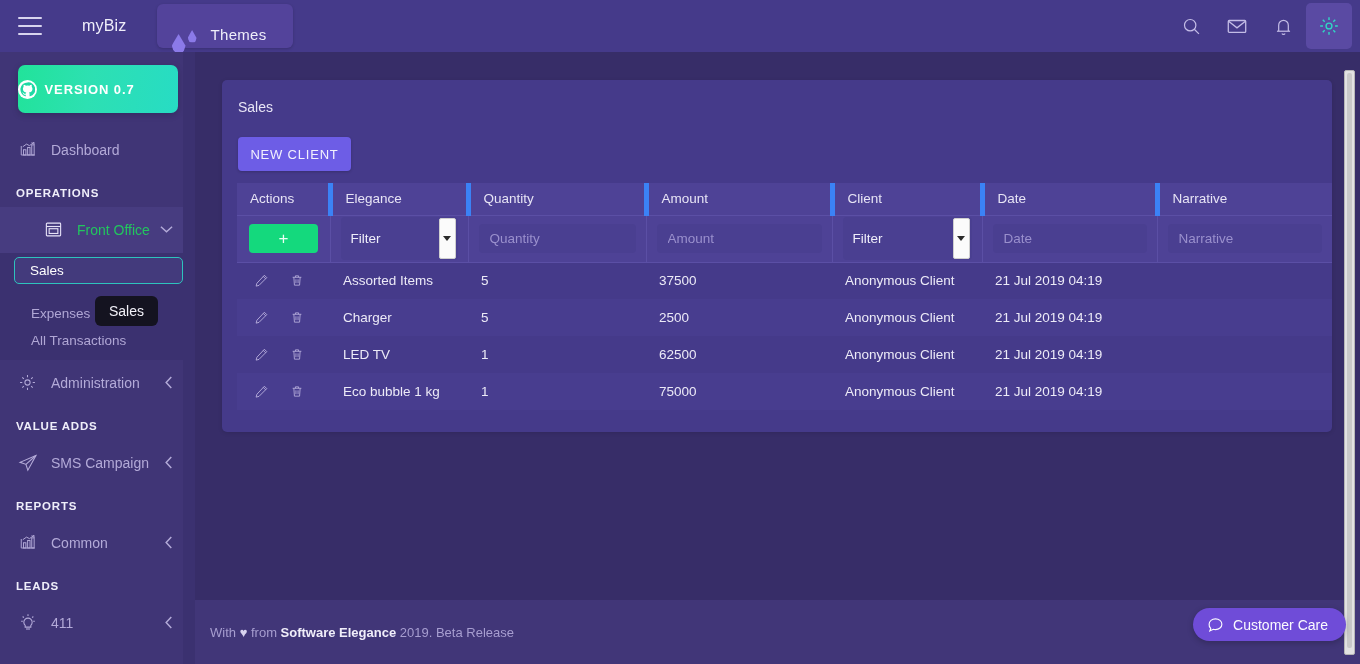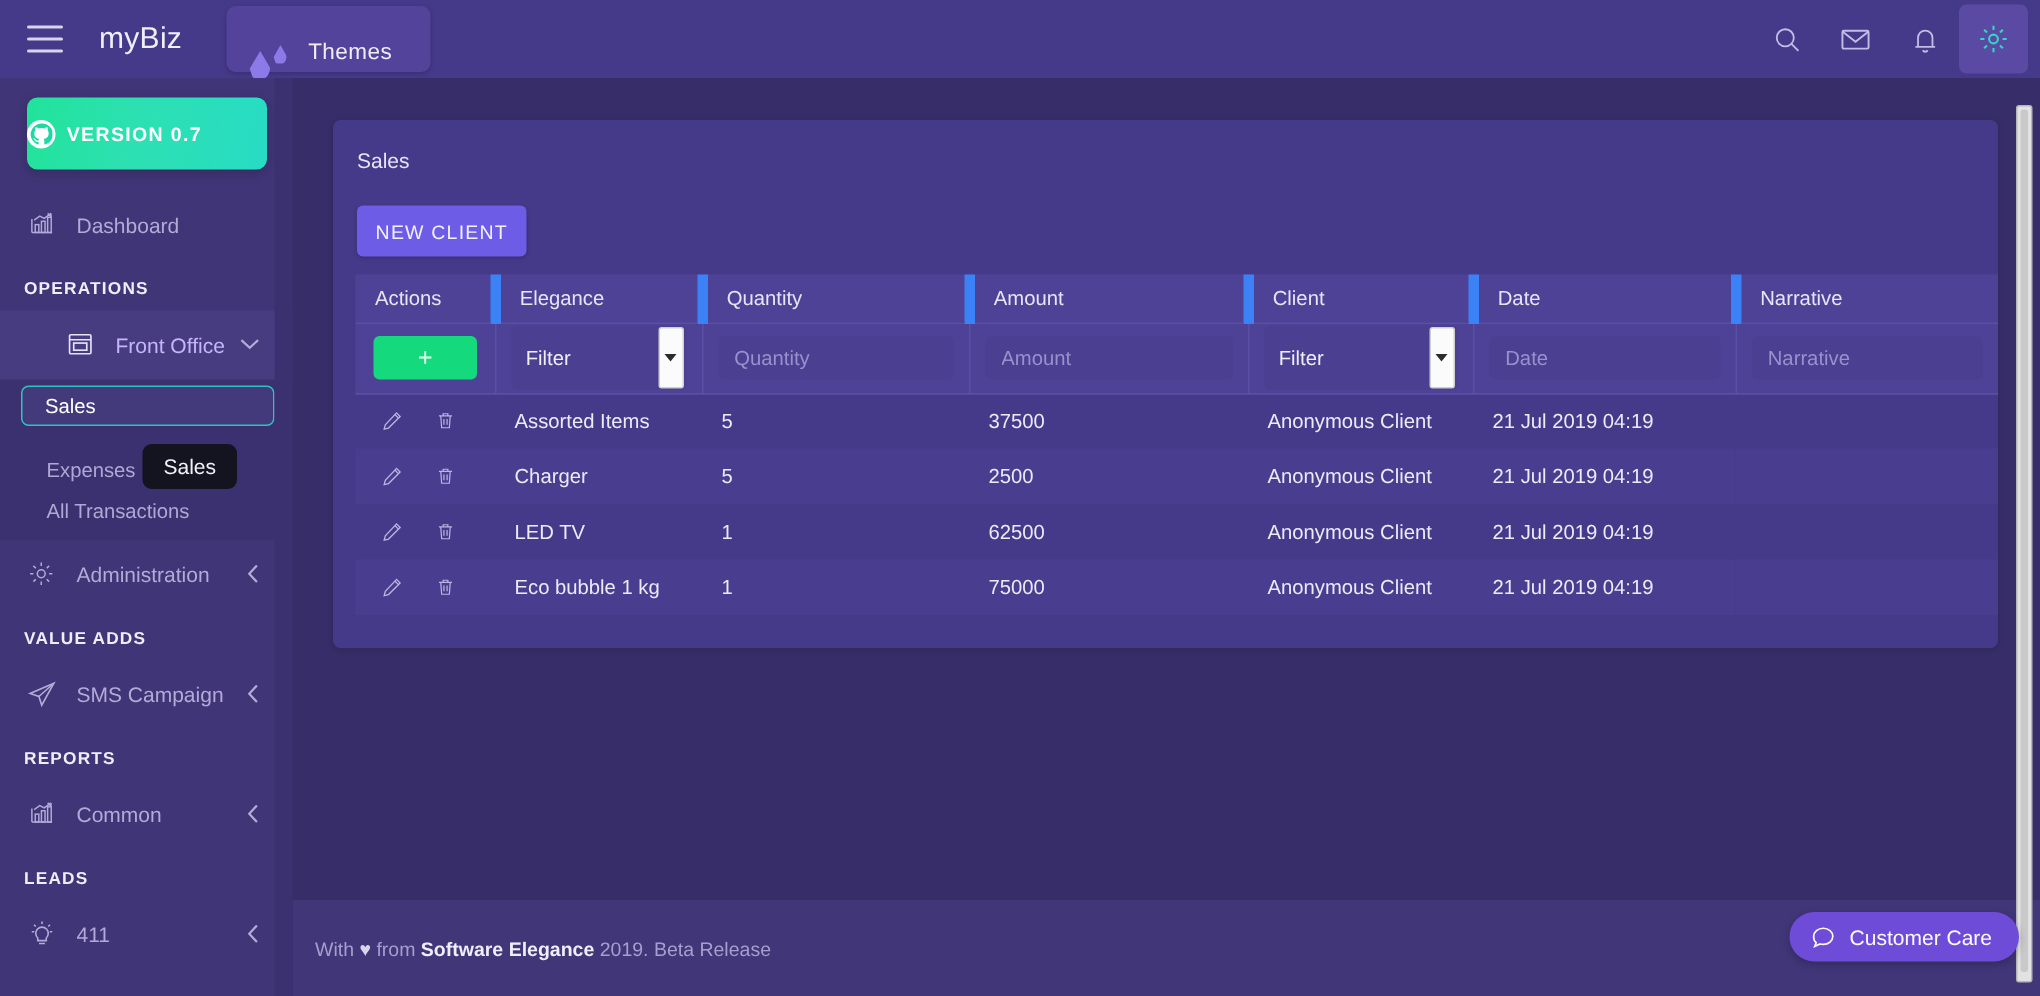--- a/index.html
+++ b/index.html
@@ -21,22 +21,22 @@
   }
   .hamburger {
     width: 24px; height: 18px;
     margin-left: 18px; margin-right: 24px;
     display: flex; flex-direction: column; justify-content: space-between;
     cursor: pointer;
   }
   .hamburger i { display: block; height: 2px; background: #d8d4ee; border-radius: 1px; }
 
   .brand {
-    color: #efeefa; font-size: 20px; letter-spacing: .2px;
-    font-weight: 400; margin-right: 30px; cursor: pointer;
+    color: #efeefa; font-size: 16px; letter-spacing: .2px;
+    font-weight: 400; margin-right: 30px; cursor: pointer; margin-left: 16px;
   }
 
   .themes-btn {
     height: 44px; min-width: 136px;
     background: #53439b;
     border-radius: 6px;
     display: flex; align-items: center;
     padding: 0 20px 0 14px;
     cursor: pointer;
     box-shadow: 0 1px 3px rgba(0,0,0,.18);
@@ -96,21 +96,21 @@
   .sb-item {
     height: 36px; display: flex; align-items: center;
     padding-left: 18px; color: #b3aad8; font-size: 14px;
     cursor: pointer; position: relative;
   }
   .sb-item .ico { width: 22px; height: 20px; margin-right: 11px; flex: none; color: #b3aad8; }
   .sb-item .ico svg { display: block; }
   .sb-item .caret { margin-left: auto; margin-right: 22px; color: #b3aad8; font-size: 12px; line-height: 1; }
 
   .sb-item.wide { height: 46px; }
-  .sb-item.open { background: #473c80; color: #c4b5fd; padding-left: 44px; }
+  .sb-item.open { background: #473c80; color: #22c55e; padding-left: 44px; }
   .sb-item.open .ico { color: #e6e2f7; }
 
   .sb-head {
     color: #efeefa; font-size: 11.5px; letter-spacing: .8px;
     font-weight: 700; padding: 14px 0 8px 16px;
   }
 
   .sub-wrap { background: #3b3170; padding: 4px 0 6px 0; }
   .sub-item {
     height: 27px; display: flex; align-items: center;
@@ -174,21 +174,21 @@
     font-family: "Liberation Sans", sans-serif;
     cursor: pointer;
     box-shadow: 0 1px 3px rgba(0,0,0,.2);
   }
 
   table.grid { border-collapse: collapse; width: 1095px; margin-left: 15px; margin-top: 12px; table-layout: fixed; }
   table.grid th {
     background: #4e4296; color: #e7e4f5;
     font-size: 13.5px; font-weight: 400; text-align: left;
     height: 32px; padding-left: 13px;
-    border-right: 7px solid #3b82f6;
+    border-right: 5px solid #3b82f6;
     border-bottom: 1px solid #5b4fa5;
   }
   table.grid th:last-child { border-right: none; }
   table.grid td.filtercell {
     background: #4e4296; height: 47px; padding: 0 10px;
     border-right: 1px solid #5b4fa5; border-bottom: 1px solid #5b4fa5;
     vertical-align: middle;
   }
   table.grid td.filtercell:last-child { border-right: none; }
 

